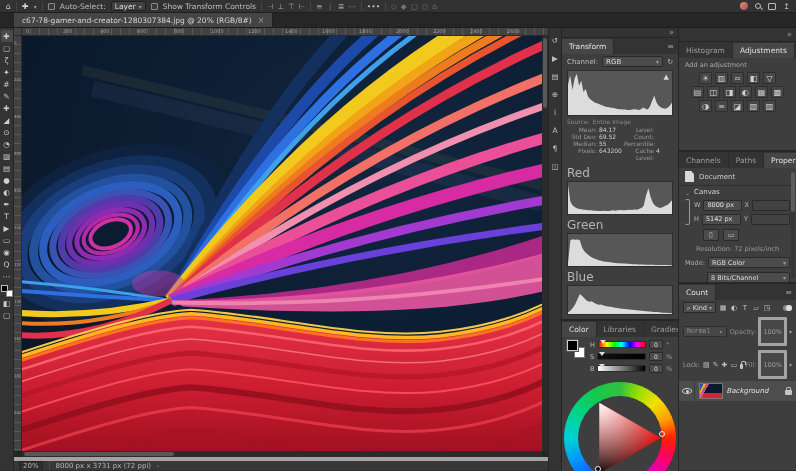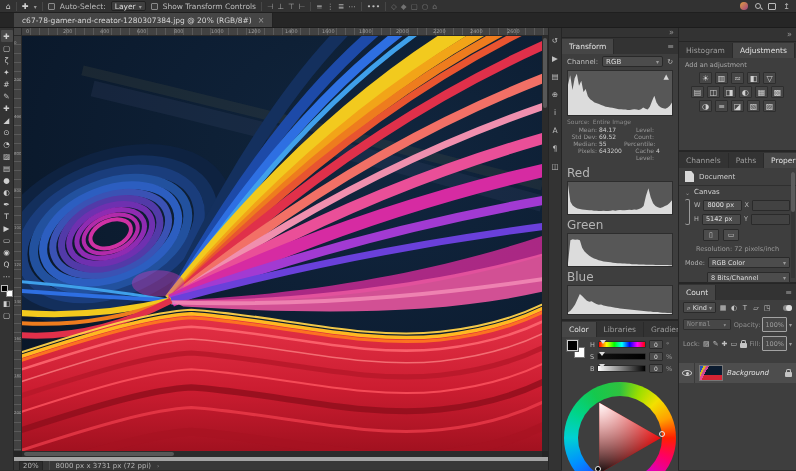--- a/index.html
+++ b/index.html
@@ -156,28 +156,28 @@
   .layers-filter { display:flex; align-items:center; gap:2px; padding:2px 4px; font-size:6.5px; }
   .kind-box { display:flex; align-items:center; gap:2px; background:#4c4c4c; border:1px solid #2a2a2a;
     border-radius:1px; height:11px; padding:0 3px; color:#ddd; }
   .lf-icon { width:10px; height:10px; display:flex; align-items:center; justify-content:center; font-size:7px; color:#c5c5c5; }
   .lf-toggle { margin-left:auto; width:9px; height:6px; border-radius:3px; background:#888; position:relative; }
   .lf-toggle::after { content:""; position:absolute; right:0; top:0; width:6px; height:6px; border-radius:50%; background:#ddd; }
   .blend-row, .lock-row { display:flex; align-items:center; gap:3px; padding:2px 4px; font-size:6.5px; color:#9a9a9a; }
   .blend-select { width:48px; height:11px; background:#474747; border:1px solid #2e2e2e; border-radius:1px;
     display:flex; align-items:center; justify-content:space-between; padding:0 3px; color:#8f8f8f;font-family:Liberation Mono, monospace; }
   .opacity-box { margin-left:auto; display:flex; align-items:center; gap:2px; color:#8f8f8f; }
-  .mini-field { background:#474747; border:1px solid #a3a3a3; border-radius:1px; height:15px; padding:0 2px;
+  .mini-field { background:#474747; border:3px solid #a3a3a3; border-radius:1px; height:29px; padding:0 2px;
     display:flex; align-items:center; color:#9f9f9f; }
   .lock-icons { display:flex; gap:3px; }
   .lock-icons span { font-size:7px; color:#c0c0c0; }
   .padlock { position:relative; width:7px; height:5px; background:#c4c4c4; border-radius:1px; display:inline-block; margin-top:3px; }
   .padlock::before { content:""; position:absolute; left:1px; top:-3px; width:3px; height:3px;
     border:1px solid #c4c4c4; border-bottom:none; border-radius:2px 2px 0 0; }
-  .layer-row { display:flex; align-items:center; gap:4px; height:20px; background:#4d4d4d; margin-top:10px; padding:0 4px 0 0; }
+  .layer-row { display:flex; align-items:center; gap:4px; height:20px; background:#4d4d4d; margin-top:0; padding:0 4px 0 0; }
   .eye-box { width:16px; height:20px; border-right:1px solid #3a3a3a; display:flex; align-items:center; justify-content:center; }
   .eye { position:relative; width:10px; height:6px; border:1px solid #d0d0d0; border-radius:50%; }
   .eye::after { content:""; position:absolute; left:3px; top:1px; width:3px; height:3px; border-radius:50%; background:#d0d0d0; }
   .layer-thumb { width:24px; height:16px; border:1px solid #777;
     background:
       linear-gradient(118deg, rgba(40,90,200,.9) 0 12%, rgba(240,200,30,.9) 12% 20%, rgba(230,80,160,.9) 20% 30%, transparent 30%),
       linear-gradient(to top, #d42434 0 38%, transparent 38%),
       #0b1b2f; }
   .layer-name { font-size:7px; color:#e6e6e6; font-style:italic; flex:1; }
   .layer-lock { margin-left:auto; }

